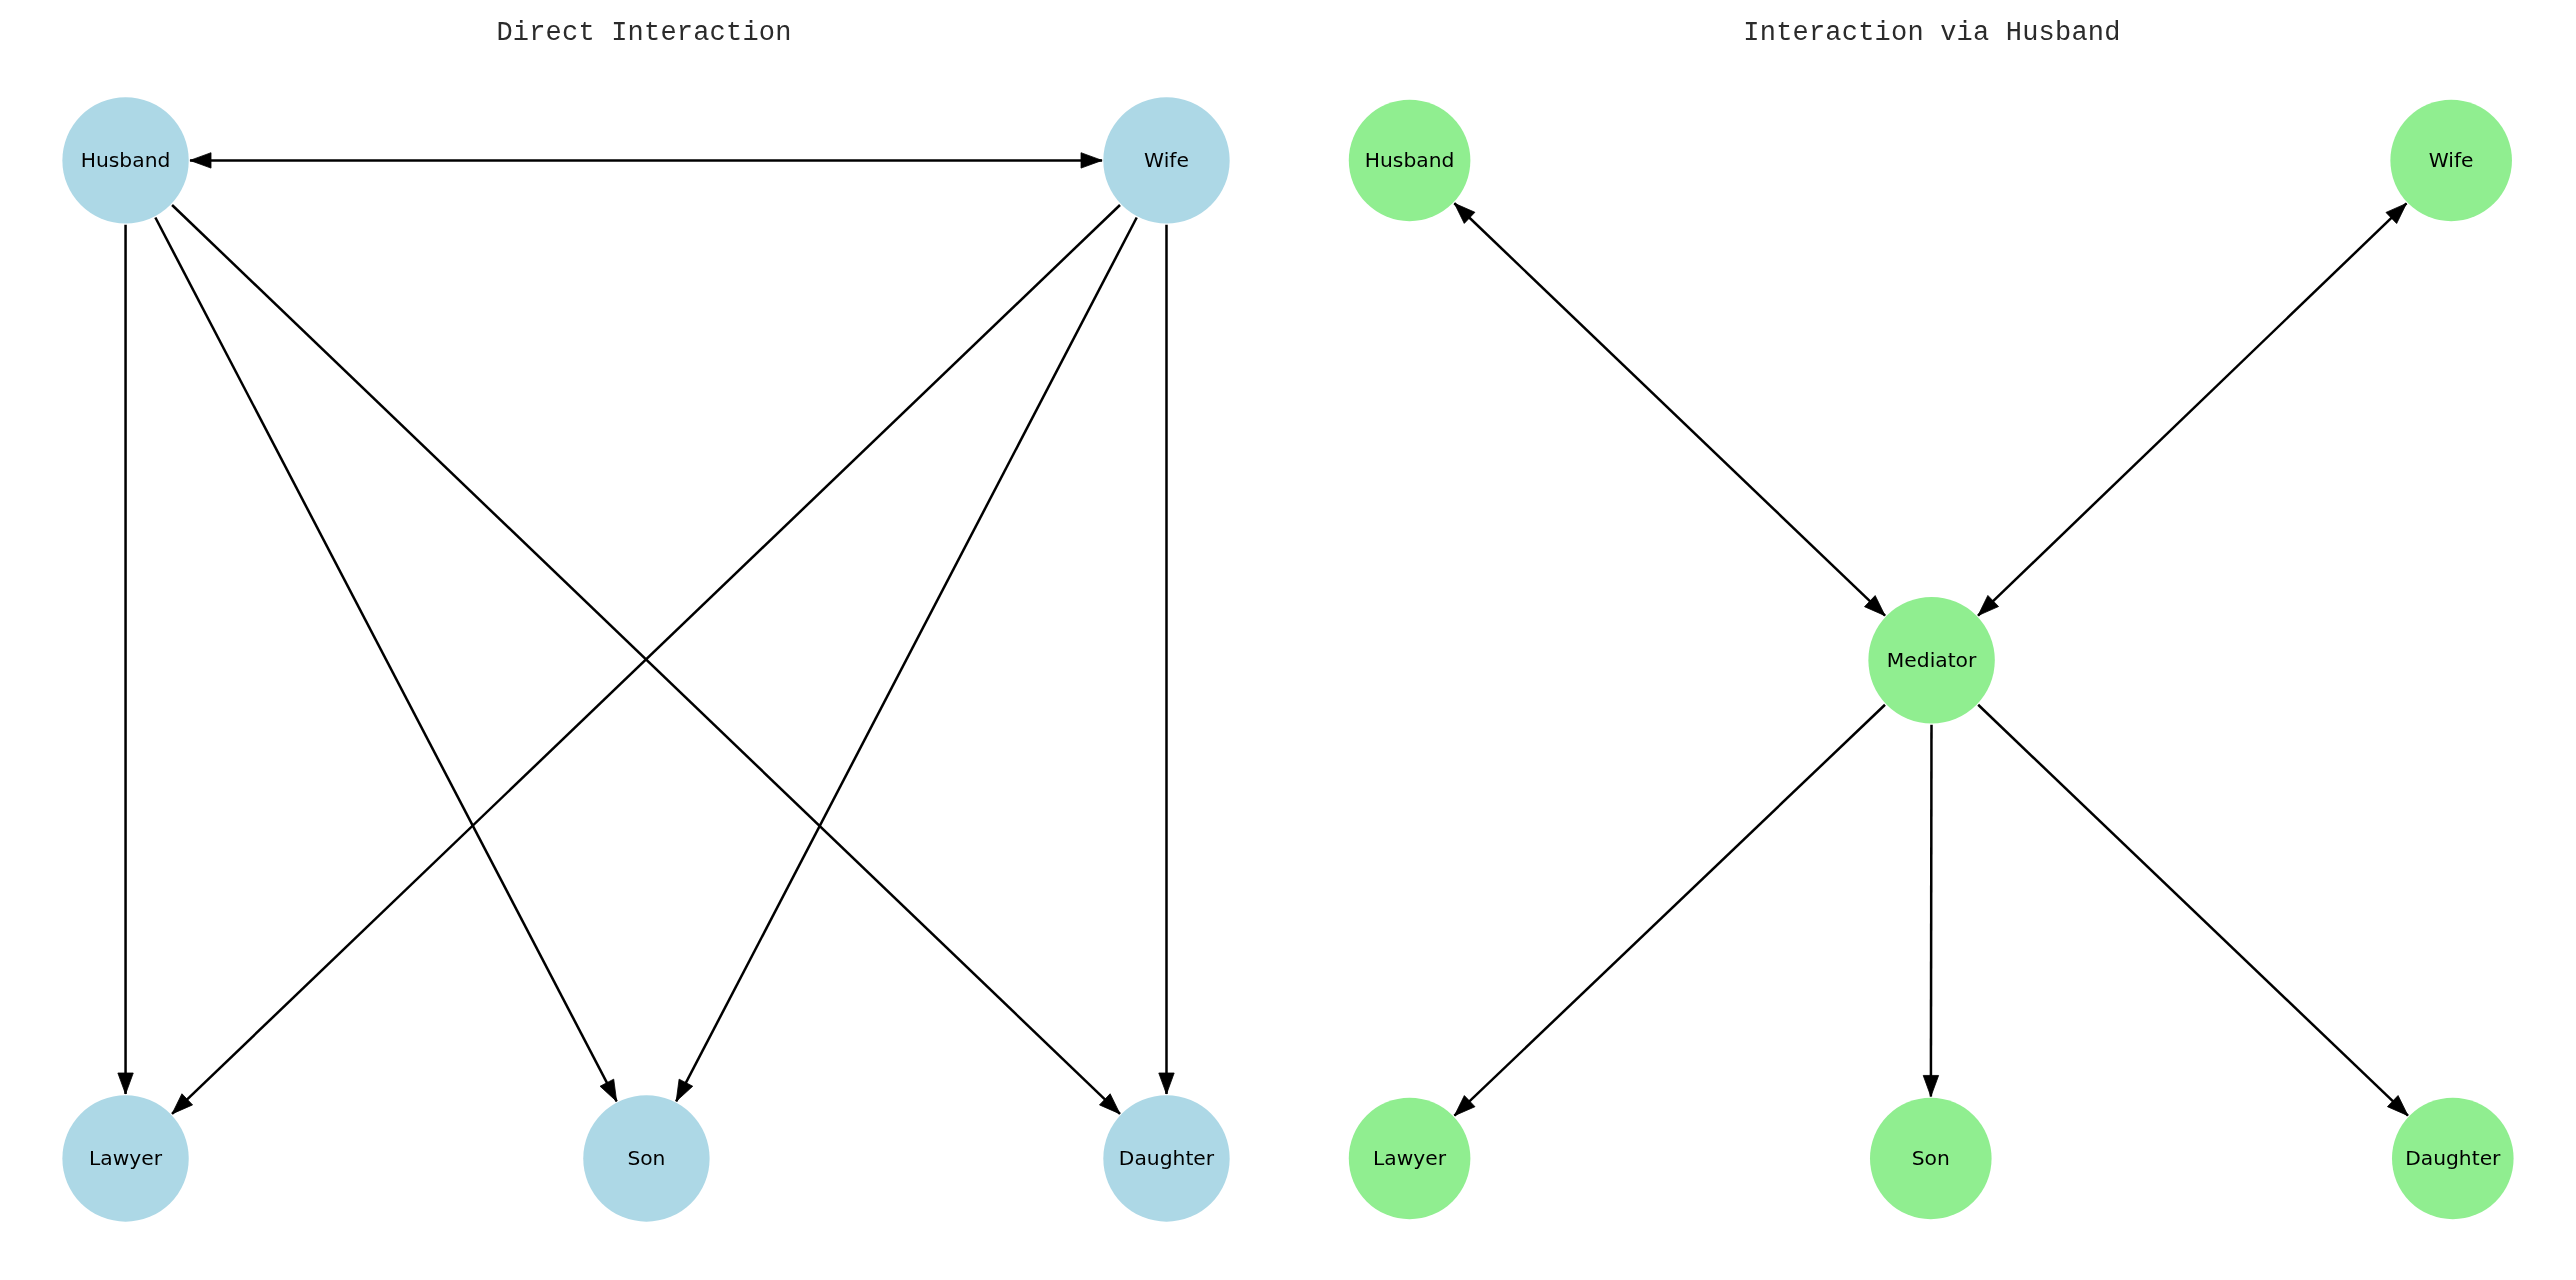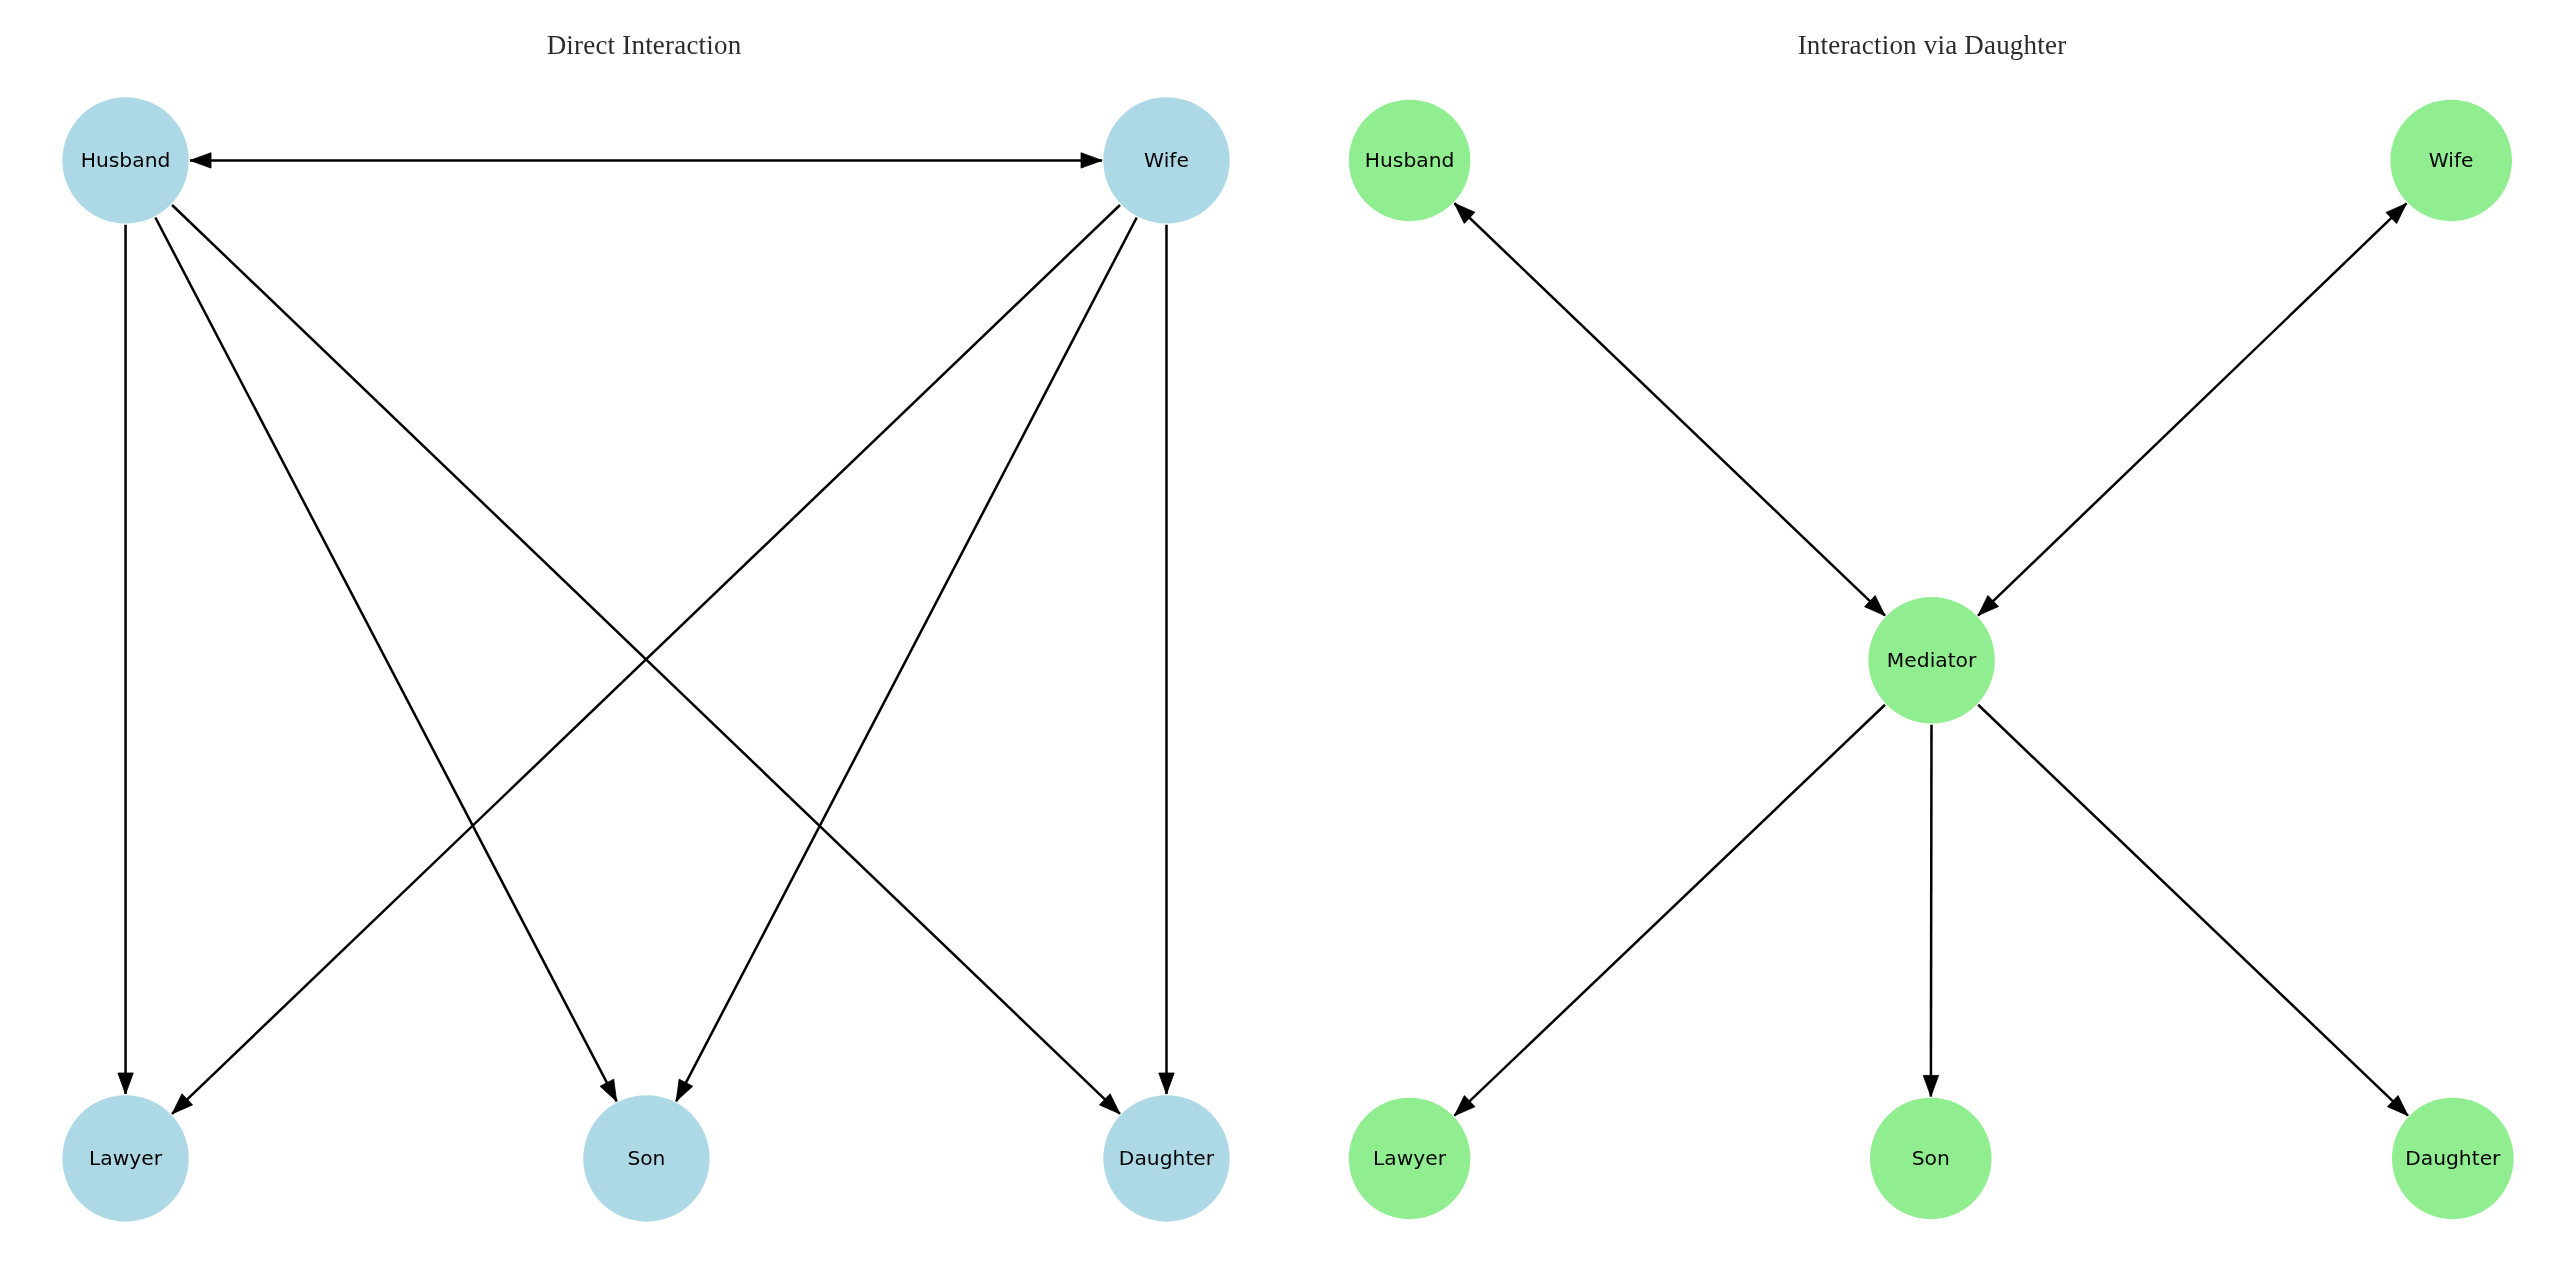--- a/index.html
+++ b/index.html
@@ -28,24 +28,24 @@
   #panel-left  { left: 0px;    width: 1288px; }
   #panel-right { left: 1288px; width: 1288px; }
 
   .panel-title {
     position: absolute;
     top: 0;
     left: 0;
     width: 100%;
     text-align: center;
     font-size: 27px;
-    font-family: Liberation Serif, serif;
+    font-family: Liberation Mono, monospace;
     color: #2b2b2b;
     line-height: 1;
-    padding-top: 32px;
+    padding-top: 20px;
     letter-spacing: 0.2px;
     white-space: nowrap;
   }
 
   .graph-svg {
     position: absolute;
     top: 0;
     left: 0;
     width: 100%;
     height: 100%;
@@ -116,21 +116,21 @@
           </g>
           <g>
             <circle cx="1440" cy="1430" r="78" fill="#add8e6" class="node-circle-blue"></circle>
             <text x="1440" y="1430" class="node-label">Daughter</text>
           </g>
         </g>
       </svg>
   </div>
 
   <div class="panel" id="panel-right">
-    <div class="panel-title">Interaction via Daughter</div>
+    <div class="panel-title">Interaction via Husband</div>
     <svg class="graph-svg" id="svg-right" viewBox="0 0 1589 1580" preserveAspectRatio="none">
         <g>
           <line x1="205.2392386545065" y1="250.92330784135171" x2="736.5945166923756" y2="760.0012683217326" stroke="#000000" stroke-width="3.1" class="edge-line"></line>
           <polygon points="736.5945166923756,760.0012683217326 711.2482208817872,748.8740364700027 724.3925718489203,735.154487000256" fill="#000000" stroke="#000000" stroke-width="1"></polygon>
           <polygon points="205.2392386545065,250.92330784135171 230.58553446509487,262.0505396930816 217.44118349796176,275.77008916282824" fill="#000000" stroke="#000000" stroke-width="1"></polygon>
           <line x1="1379.884366763273" y1="251.05202138386989" x2="851.2770306185595" y2="759.8675071893117" stroke="#000000" stroke-width="3.1" class="edge-line"></line>
           <polygon points="851.2770306185595,759.8675071893117 863.4209817428489,734.9923297810826 876.5973007793657,748.6811798660215" fill="#000000" stroke="#000000" stroke-width="1"></polygon>
           <polygon points="1379.884366763273,251.05202138386989 1367.7404156389837,275.927198792099 1354.5640966024669,262.23834870716024" fill="#000000" stroke="#000000" stroke-width="1"></polygon>
           <line x1="736.5053966724967" y1="869.9055606310785" x2="205.32499565476738" y2="1377.1663473172641" stroke="#000000" stroke-width="3.1" class="edge-line"></line>
           <polygon points="205.32499565476738,1377.1663473172641 217.5672203153943,1352.3393874679643 230.68930398823068,1366.0802360619589" fill="#000000" stroke="#000000" stroke-width="1"></polygon>

